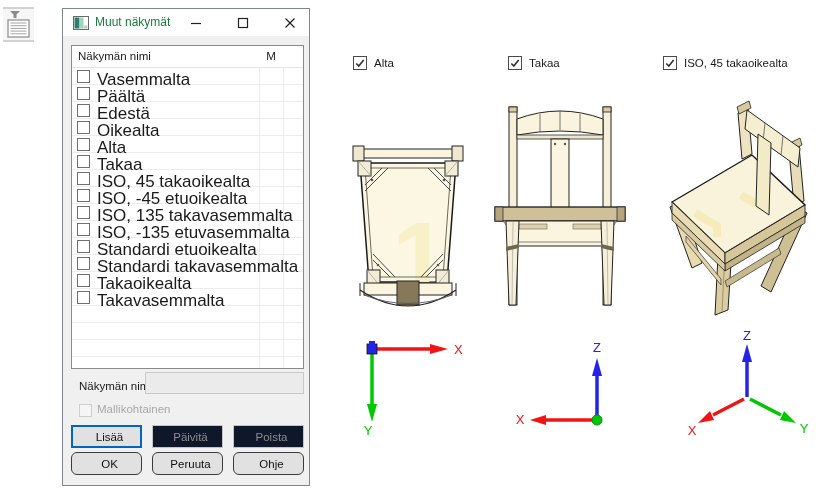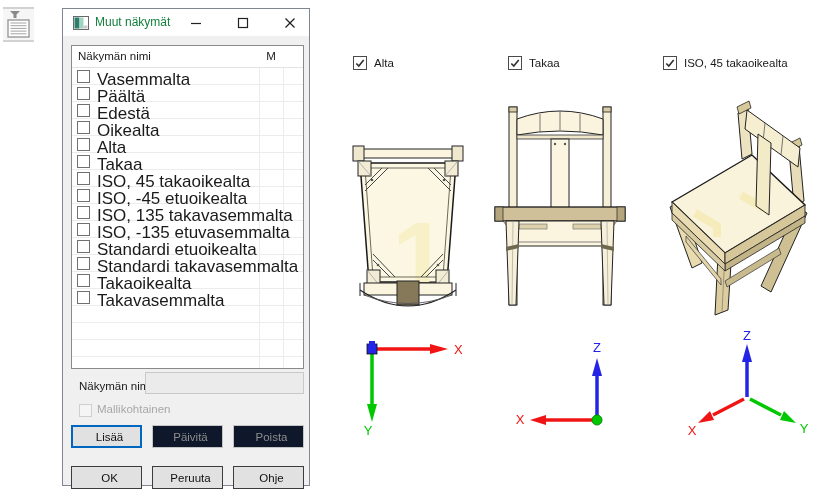--- a/index.html
+++ b/index.html
@@ -76,21 +76,21 @@
   }
   #model-label{position:absolute;left:34px;top:394px;font-size:11.5px;color:#a8a8a8;}
 
   .btn{
     position:absolute;width:71px;height:23px;box-sizing:border-box;
     background:#e1e1e1;border:1px solid #3c3c3c;color:#111;
     font-size:11.5px;display:flex;align-items:center;justify-content:center;padding-left:6px;
   }
   .btn.default{border:2px solid #0067c0;}
   .btn.disabled{border:1px solid #c5c5c5;color:#8d8d8d;background:#0f172a;}
-  .r1{top:416px;} .r2{top:457px;}
+  .r1{top:416px;} .r2{top:443px;border-radius:6px;}
   .c1{left:8px;} .c2{left:89px;} .c3{left:170px;}
 
   
   .vcb{
     position:absolute;width:12px;height:12px;border:1px solid #4a4a4a;background:#fff;
   }
   .vcb svg{display:block;}
   .vlabel{position:absolute;font-size:11.5px;color:#1a1a1a;white-space:nowrap;}
 
   svg text{font-family:"Liberation Sans",sans-serif;}

